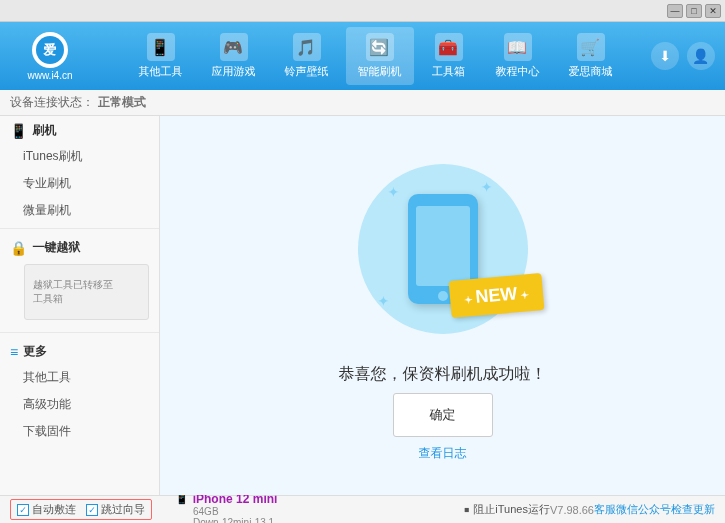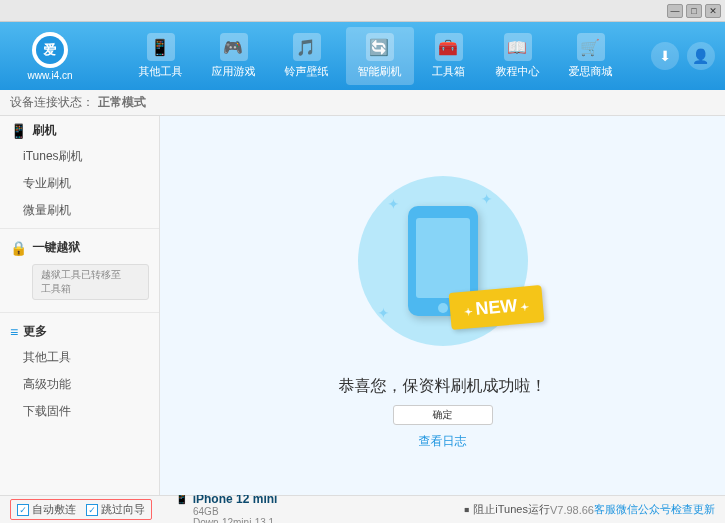--- a/index.html
+++ b/index.html
@@ -133,22 +133,22 @@
       background: #deeeff;
       color: #2196e0;
       border-left: 3px solid #2196e0;
       font-weight: bold;
     }
     .sidebar-divider { height: 1px; background: #e8e8e8; margin: 4px 0; }
     .locked-box {
       background: #f0f0f0;
       border: 1px solid #ddd;
       border-radius: 3px;
-      padding: 3px 8px;
-      margin-left: 12px;
+      padding: 13px 8px;
+      margin-left: 4px;
       font-size: 10px;
       color: #888;
       line-height: 1.4;
     }
 
     
     .content {
       flex: 1;
       background: #f0f8ff;
       display: flex;
@@ -226,25 +226,25 @@
     }
 
     .success-text {
       font-size: 16px;
       color: #333;
       margin-bottom: 8px;
       font-weight: 500;
     }
 
     .confirm-btn {
-      width: 100px; height: 20px;
+      width: 100px; height: 44px;
       background: white;
       border: 1px solid #ccc;
       border-radius: 3px;
-      font-size: 10px;
+      font-size: 13px;
       color: #333;
       cursor: pointer;
       display: flex; align-items: center; justify-content: center;
       margin-bottom: 8px;
     }
 
     .back-link {
       font-size: 12px;
       color: #2196e0;
       cursor: pointer;
@@ -255,21 +255,21 @@
     .bottom-bar {
       height: 28px;
       background: #f5f5f5;
       border-top: 1px solid #ddd;
       display: flex;
       align-items: center;
       padding: 0 10px;
       font-size: 11px;
       color: #555;
     }
-    .device-name { color: #0c4a6e; font-weight: bold; font-size: 12px; }
+    .device-name { color: #a21caf; font-weight: bold; font-size: 12px; }
 
     .bottom-checkboxes {
       display: flex; gap: 10px; align-items: center;
       border: 1px solid #ff6666;
       padding: 2px 6px;
       border-radius: 2px;
       margin-right: 15px;
     }
     .checkbox-item {
       display: flex; align-items: center; gap: 3px;

